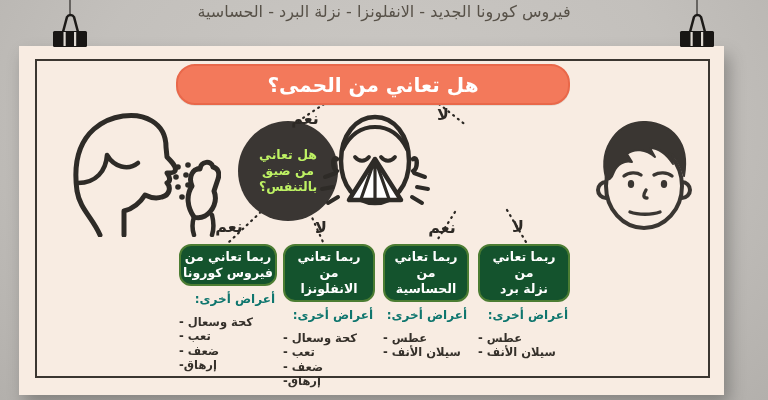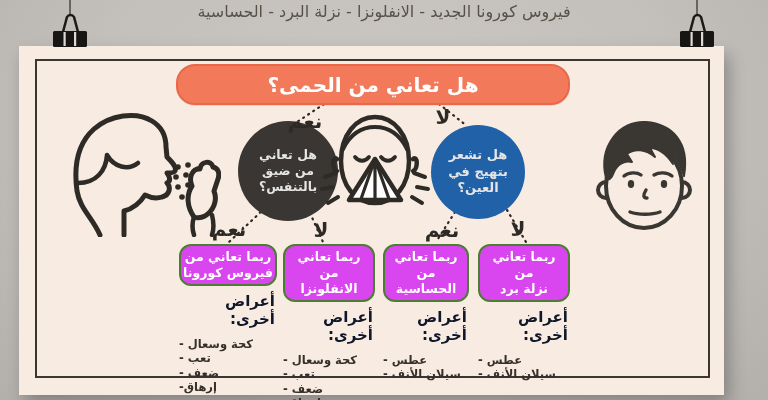--- a/index.html
+++ b/index.html
@@ -22,40 +22,40 @@
   }
   .connectors{position:absolute;left:0;top:0;width:705px;height:349px;}
   .banner{
     position:absolute;left:157px;top:18px;width:390px;height:37px;
     background:#f3795b;border:2px solid #e9684a;border-radius:19px;
     color:#ffffff;font-weight:bold;font-size:20px;direction:rtl;
     display:flex;align-items:center;justify-content:center;
     box-shadow:0 1px 0 rgba(0,0,0,.08);
   }
   .circle{
-    position:absolute;border-radius:50%;color:#e5e5e5;font-weight:bold;
+    position:absolute;border-radius:50%;color:#bef264;font-weight:bold;
     display:flex;align-items:center;justify-content:center;text-align:center;
     direction:rtl;white-space:pre-line;font-size:12.5px;line-height:1.3;
   }
   .circle.dark{left:219px;top:75px;width:100px;height:100px;background:#3a3633;}
   .circle.blue{left:412px;top:79px;width:94px;height:94px;background:#2161a8;font-size:13px;}
   .branch{
-    position:absolute;font-size:20px;font-weight:800;color:#2d2925;
+    position:absolute;font-size:16px;font-weight:800;color:#2d2925;
     direction:rtl;text-align:center;
   }
   .outcome{position:absolute;top:198px;}
   .diag{
-    background:#d946ef;border:2px solid #4c7d33;border-radius:12px;
+    background:#14532d;border:2px solid #4c7d33;border-radius:12px;
     color:#fff;font-weight:bold;font-size:12.5px;line-height:1.28;
     text-align:center;direction:rtl;white-space:pre-line;
     padding:3px 2px;box-sizing:border-box;
   }
   .sym-head{
     margin-top:6px;text-align:right;padding-right:2px;direction:rtl;
-    color:#0f172a;font-weight:bold;font-size:15px;
+    color:#0f766e;font-weight:bold;font-size:12px;
   }
   .sym-list{
     margin-top:9px;direction:ltr;padding-right:3px;
     color:#35302a;font-size:11.5px;font-weight:600;line-height:1.24;
   }
   .illu{position:absolute;}
   .clip{position:absolute;top:0;}
 </style>
 </head>
 <body>
@@ -72,23 +72,20 @@
     <path d="M291 167 L304 196"></path>
     <path d="M436 166 L417 196"></path>
     <path d="M488 164 L507 196"></path>
   </svg>
 
   <div class="banner">هل تعاني من الحمى؟</div>
 
   <div class="circle dark">هل تعاني
 من ضيق
 بالتنفس؟</div>
-  <div class="circle blue">هل تشعر
-بتهيج في
-العين؟</div>
 
   <div class="branch" style="left:266px;top:63px;width:40px;">نعم</div>
   <div class="branch" style="left:410px;top:59px;width:28px;">لا</div>
   <div class="branch" style="left:190px;top:171px;width:40px;">نعم</div>
   <div class="branch" style="left:288px;top:172px;width:28px;">لا</div>
   <div class="branch" style="left:403px;top:172px;width:40px;">نعم</div>
   <div class="branch" style="left:485px;top:171px;width:28px;">لا</div>
 
   <div class="outcome" style="left:160px;width:98px;">
     <div class="diag">ربما تعاني من

